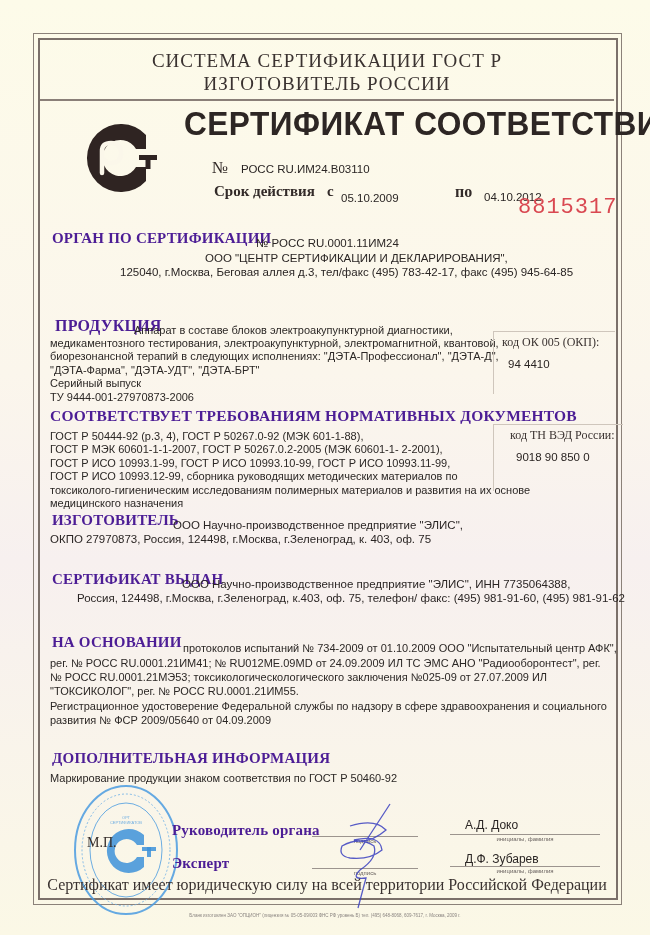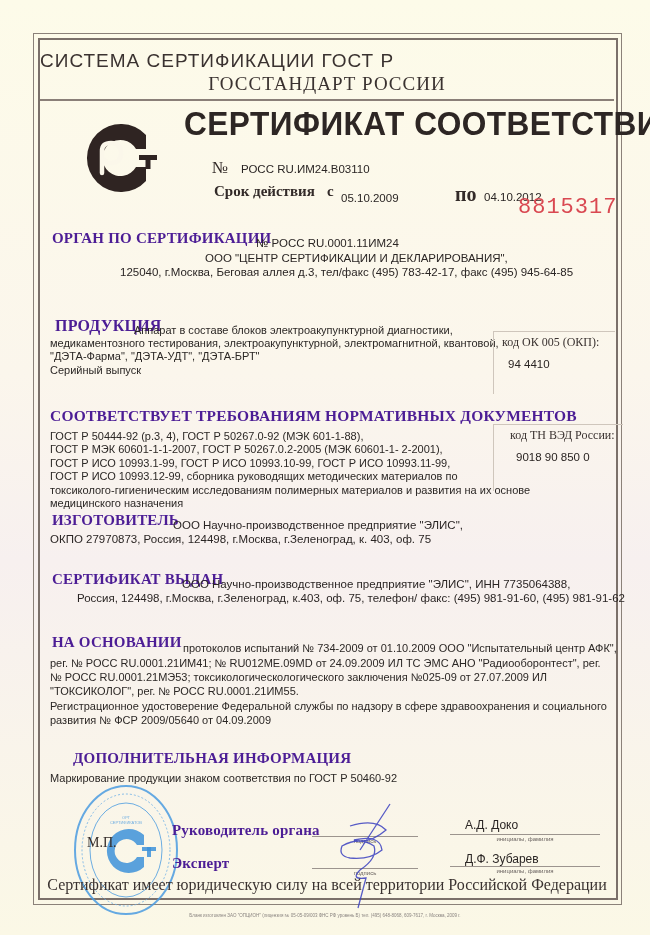--- a/index.html
+++ b/index.html
@@ -5,21 +5,21 @@
   html, body { margin:0; padding:0; }
   body {
     width:650px; height:935px; position:relative; overflow:hidden;
     background: linear-gradient(180deg, #fdfbe9 0%, #fbf6ec 40%, #f7f0ef 60%, #fbf8e6 100%);
     font-family: "Liberation Sans", sans-serif; color:#2a2422;
   }
   .abs { position:absolute; }
   .frame-outer { left:33px; top:33px; width:587px; height:870px; border:1px solid #8b8179; }
   .frame-inner { left:38px; top:38px; width:576px; height:858px; border:2px solid #7b706a; }
   .divider { left:40px; top:99px; width:574px; height:0; border-top:2px solid #8a7f78; }
-  .hdr1 { left:40px; width:574px; text-align:left; top:50px; font-size:19px; letter-spacing:1px; color:#3a3230; font-family:Liberation Sans, sans-serif; }
+  .hdr1 { left:40px; width:574px; text-align:center; top:50px; font-size:19px; letter-spacing:1px; color:#3a3230; font-family:Liberation Serif, serif; }
   .hdr2 { left:40px; width:574px; text-align:center; top:73px; font-size:19px; letter-spacing:1px; color:#3a3230; font-family:"Liberation Serif", serif; }
   .title { left:184px; top:104px; font-size:34px; font-weight:bold; letter-spacing:0.5px; color:#2d2624; transform:scaleX(0.93); transform-origin:left top; white-space:nowrap; }
   .logo { left:84px; top:123px; width:78px; height:70px; }
   .lbl-serif { font-family:"Liberation Serif", serif; color:#332b29; }
   .val { font-size:11.5px; color:#2a2524; white-space:nowrap; }
   .sec { font-family:"Liberation Serif", serif; font-weight:bold; font-size:15px; color:#4c1d95; white-space:nowrap; letter-spacing:0.2px; }
   .body { font-size:11px; line-height:13.4px; color:#2b2725; }
   .redno { left:518px; top:195px; font-family:"Liberation Mono", monospace; font-size:22px; color:#d94851; letter-spacing:1px; }
   .codebox { border-left:1px solid #cfc6bc; border-top:1px solid #cfc6bc; }
   .codelbl { font-family:"Liberation Serif", serif; font-size:12px; color:#3a3230; padding:3px 0 0 8px; }
@@ -30,54 +30,56 @@
   .imprint { left:0; width:650px; top:913px; text-align:center; font-size:4.5px; color:#8a8480; white-space:nowrap; }
 </style>
 </head>
 <body>
 
 <div class="abs frame-outer"></div>
 <div class="abs frame-inner"></div>
 <div class="abs divider"></div>
 
 <div class="abs hdr1">СИСТЕМА СЕРТИФИКАЦИИ ГОСТ Р</div>
-<div class="abs hdr2">ГОССТАНДАРТ РОССИИ</div>
+<div class="abs hdr2">ИЗГОТОВИТЕЛЬ РОССИИ</div>
 
 <div class="abs logo">
   <svg width="78" height="70" viewBox="0 0 78 70">
     <path d="M62 12 A34 34 0 1 0 62 58 L62 44 L52 44 A18 18 0 1 1 52 26 L62 26 Z" fill="#2f2422"></path>
     <path d="M18 50 L18 28 Q18 20 27 20 Q37 20 37 30 Q37 40 27 40 Q22 40 21 37" fill="none" stroke="#fbf7ea" stroke-width="4.5" stroke-linecap="round"></path>
     <rect x="55" y="32" width="18" height="5" fill="#2f2422"></rect>
     <rect x="61.5" y="32" width="5" height="14" fill="#2f2422"></rect>
   </svg>
 </div>
 
 <div class="abs title">СЕРТИФИКАТ СООТВЕТСТВИЯ</div>
 
 <div class="abs lbl-serif" style="left:212px;top:158px;font-size:17px;">№</div>
 <div class="abs val" style="left:241px;top:163px;font-size:11.5px;">РОСС RU.ИМ24.В03110</div>
 
 <div class="abs lbl-serif" style="left:214px;top:183px;font-size:15px;font-weight:bold;">Срок действия</div>
 <div class="abs lbl-serif" style="left:327px;top:183px;font-size:15px;font-weight:bold;">с</div>
 <div class="abs val" style="left:341px;top:192px;">05.10.2009</div>
-<div class="abs lbl-serif" style="left:455px;top:183px;font-size:20px;font-weight:bold;">по</div>
+<div class="abs lbl-serif" style="left:455px;top:183px;font-size:16px;font-weight:bold;">по</div>
 <div class="abs val" style="left:484px;top:191px;">04.10.2012</div>
 <div class="abs redno">8815317</div>
 
 <div class="abs sec" style="left:52px;top:230px;">ОРГАН ПО СЕРТИФИКАЦИИ</div>
 <div class="abs val" style="left:256px;top:237px;">№ РОСС RU.0001.11ИМ24</div>
 <div class="abs val" style="left:205px;top:252px;">ООО "ЦЕНТР СЕРТИФИКАЦИИ И ДЕКЛАРИРОВАНИЯ",</div>
 <div class="abs val" style="left:120px;top:266px;">125040, г.Москва, Беговая аллея д.3, тел/факс (495) 783-42-17, факс (495) 945-64-85</div>
 
 <div class="abs sec" style="left:55px;top:317px;font-size:16px;">ПРОДУКЦИЯ</div>
 <div class="abs body" style="left:134px;top:324px;white-space:nowrap;">Аппарат в составе блоков электроакупунктурной диагностики,</div>
 <div class="abs body" style="left:50px;top:337px;white-space:nowrap;">
   <div>медикаментозного тестирования, электроакупунктурной, электромагнитной, квантовой,</div>
+  <div>биорезонансной терапий в следующих исполнениях: "ДЭТА-Профессионал", "ДЭТА-Д",</div>
   <div>"ДЭТА-Фарма", "ДЭТА-УДТ", "ДЭТА-БРТ"</div>
   <div>Серийный выпуск</div>
+  <div>ТУ 9444-001-27970873-2006</div>
 </div>
 <div class="abs codebox" style="left:493px;top:331px;width:121px;height:62px;">
   <div class="codelbl">код ОК 005 (ОКП):</div>
   <div class="codeval">94 4410</div>
 </div>
 
 <div class="abs sec" style="left:50px;top:407px;font-size:15.5px;">СООТВЕТСТВУЕТ ТРЕБОВАНИЯМ НОРМАТИВНЫХ ДОКУМЕНТОВ</div>
 <div class="abs body" style="left:50px;top:430px;white-space:nowrap;">
   <div>ГОСТ Р 50444-92 (р.3, 4), ГОСТ Р 50267.0-92 (МЭК 601-1-88),</div>
   <div>ГОСТ Р МЭК 60601-1-1-2007, ГОСТ Р 50267.0.2-2005 (МЭК 60601-1- 2-2001),</div>
@@ -102,21 +104,21 @@
 <div class="abs sec" style="left:52px;top:634px;">НА ОСНОВАНИИ</div>
 <div class="abs body" style="left:183px;top:642px;white-space:nowrap;">протоколов испытаний № 734-2009 от 01.10.2009  ООО "Испытательный центр АФК",</div>
 <div class="abs body" style="left:50px;top:656px;white-space:nowrap;line-height:14.2px;">
   <div>рег. № РОСС RU.0001.21ИМ41; № RU012МЕ.09MD от 24.09.2009  ИЛ ТС ЭМС АНО "Радиооборонтест", рег.</div>
   <div>№ РОСС RU.0001.21МЭ53; токсикологическологического заключения №025-09 от 27.07.2009  ИЛ</div>
   <div>"ТОКСИКОЛОГ", рег. № РОСС RU.0001.21ИМ55.</div>
   <div>Регистрационное удостоверение Федеральной службы по надзору в сфере здравоохранения и социального</div>
   <div>развития № ФСР 2009/05640 от 04.09.2009</div>
 </div>
 
-<div class="abs sec" style="left:52px;top:750px;font-weight:bold;margin-left:21px;">ДОПОЛНИТЕЛЬНАЯ ИНФОРМАЦИЯ</div>
+<div class="abs sec" style="left:52px;top:750px;font-weight:bold;">ДОПОЛНИТЕЛЬНАЯ ИНФОРМАЦИЯ</div>
 <div class="abs body" style="left:50px;top:772px;white-space:nowrap;">Маркирование продукции знаком соответствия по ГОСТ Р 50460-92</div>
 
 <div class="abs" style="left:72px;top:783px;width:108px;height:135px;">
   <svg width="108" height="135" viewBox="0 0 108 135">
     <ellipse cx="54" cy="67" rx="51" ry="64" fill="none" stroke="#4a9be0" stroke-width="2" opacity="0.85"></ellipse>
     <ellipse cx="54" cy="67" rx="44" ry="56" fill="none" stroke="#6aaee6" stroke-width="1" stroke-dasharray="2 2" opacity="0.8"></ellipse>
     <ellipse cx="54" cy="67" rx="36" ry="47" fill="none" stroke="#4a9be0" stroke-width="1" opacity="0.8"></ellipse>
     <path d="M72 52 A22 22 0 1 0 72 84 L72 74 L65 74 A12 12 0 1 1 65 62 L72 62 Z" fill="#3d92d9" opacity="0.85"></path>
     <rect x="70" y="64" width="14" height="4" fill="#3d92d9" opacity="0.85"></rect>
     <rect x="75" y="64" width="4" height="10" fill="#3d92d9" opacity="0.85"></rect>

